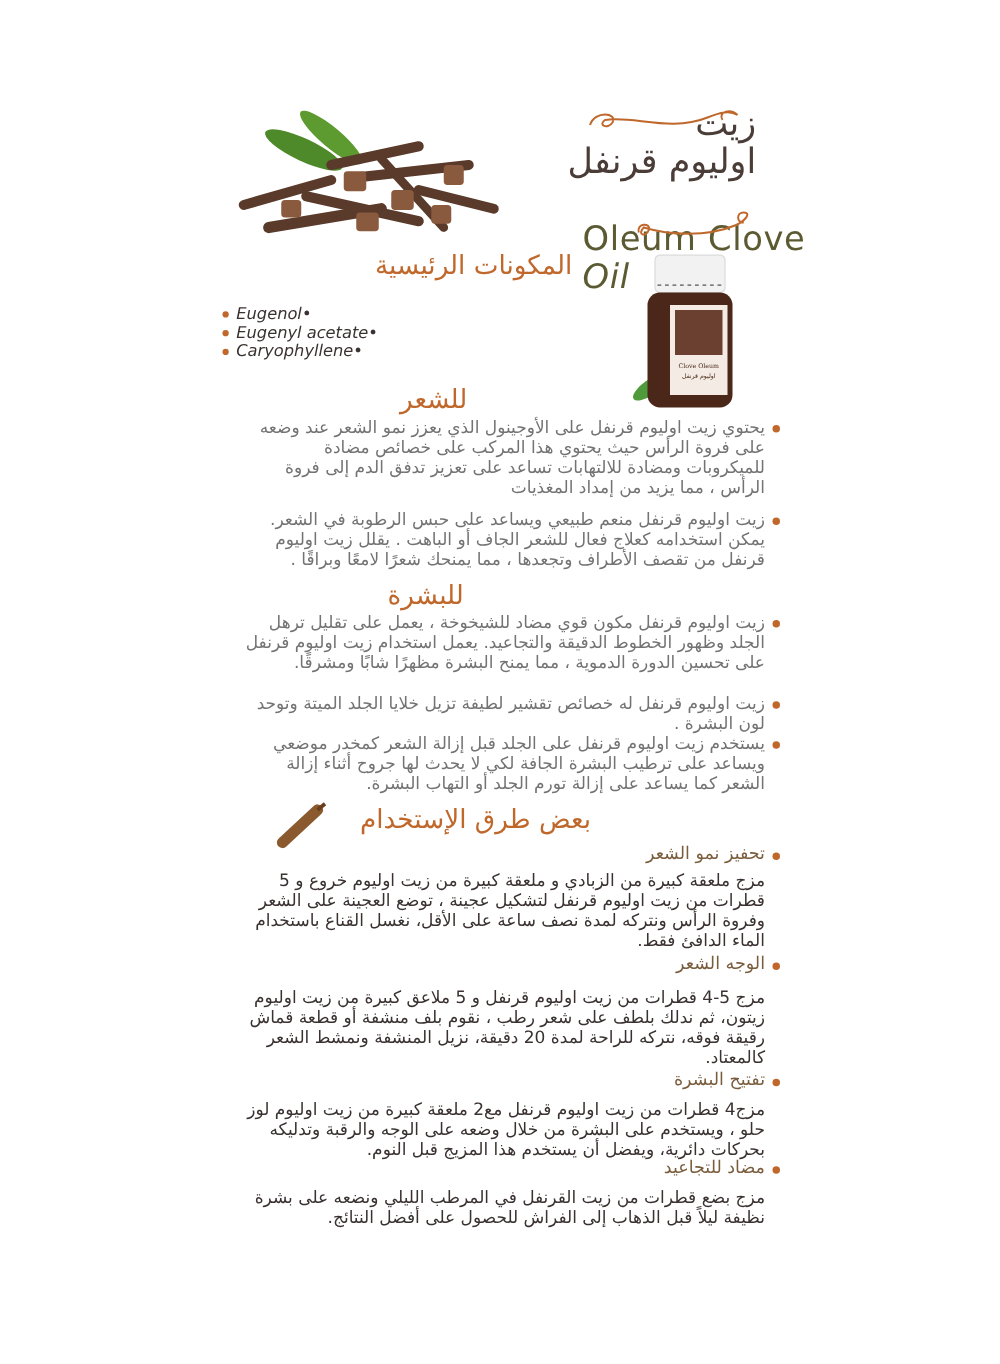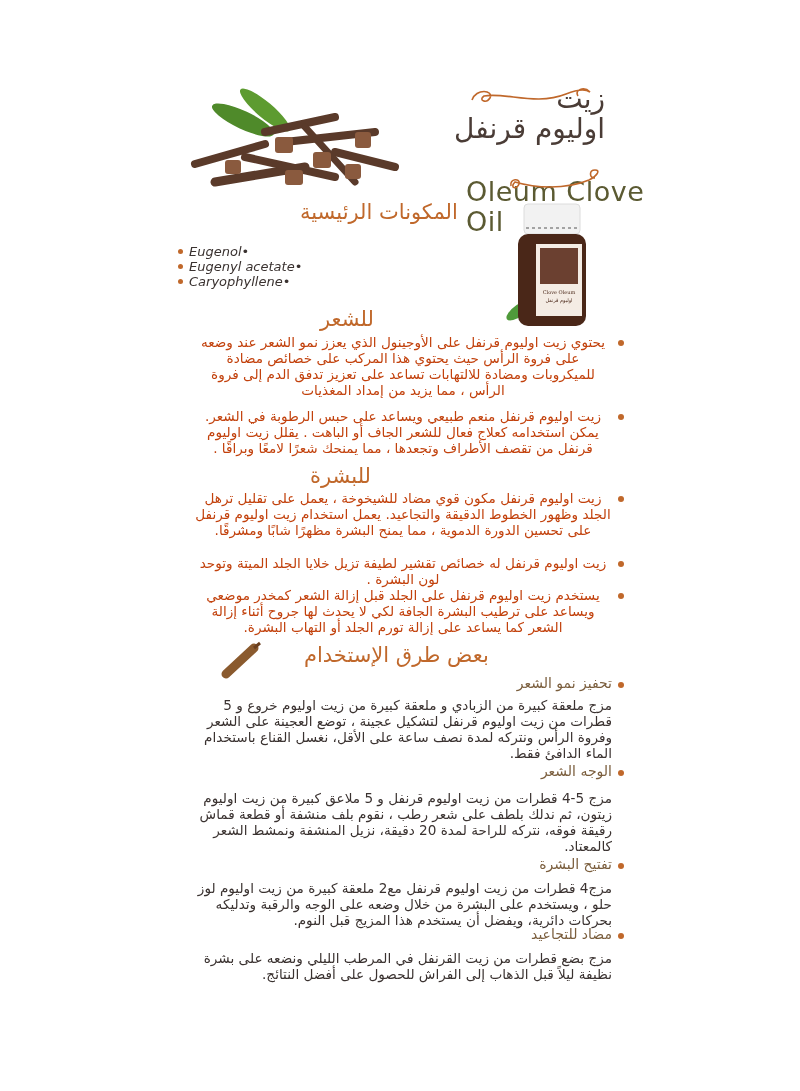--- a/index.html
+++ b/index.html
@@ -3,27 +3,27 @@
 <meta charset="utf-8">
 <style>
   html,body{margin:0;padding:0;background:#ffffff;}
   body{width:800px;height:1091px;position:relative;overflow:hidden;font-family:"DejaVu Sans",sans-serif;color:#3a3230;}
   .abs{position:absolute;}
   .title-ar{position:absolute;right:195px;text-align:right;color:#4a3c36;font-family:"DejaVu Sans",sans-serif;}
   .title-ar1{top:82px;font-size:28px;}
   .title-ar2{top:112px;font-size:28px;}
   .title-en{position:absolute;left:466px;color:#5b5a32;font-family:"DejaVu Sans",sans-serif;font-size:27px;letter-spacing:0.5px;margin-top:36px;}
   .title-en1{top:140px;}
-  .title-en2{top:170px;}
+  .title-en2{top:170px;font-style:italic;}
   .swirl{position:absolute;}
   .section-head{position:absolute;color:#c0682b;font-size:21px;}
   .ingredients{position:absolute;left:176px;top:244px;list-style:none;margin:0;padding:0;font-size:13px;color:#3a3230;line-height:15px;}
   .ingredients li{position:relative;padding-left:13px;font-style:italic;}
   .ingredients li::before{content:"";position:absolute;left:2px;top:5px;width:5px;height:5px;border-radius:50%;background:#c0682b;}
-  .para{position:absolute;right:188px;direction:rtl;text-align:center;font-size:13.6px;line-height:16px;color:#c2410c;}
+  .para{position:absolute;right:188px;direction:rtl;text-align:right;font-size:13.6px;line-height:16px;color:#737373;}
   .para .dot{position:absolute;right:-12px;top:6px;width:6px;height:6px;border-radius:50%;background:#c0682b;}
   .sub{position:absolute;right:188px;direction:rtl;text-align:right;font-size:14px;color:#7a5d3c;}
   .sub .dot{position:absolute;right:-12px;top:7px;width:6px;height:6px;border-radius:50%;background:#c0682b;}
   .para-plain{position:absolute;right:188px;direction:rtl;text-align:right;font-size:13.6px;line-height:16px;color:#3a3230;}
 </style>
 </head>
 <body>
 
 <svg class="swirl" style="left:466px;top:84px;" width="130" height="26" viewBox="0 0 130 26">
   <path d="M6 16 C10 4, 28 6, 24 14 C20 20, 12 16, 18 12 C40 8, 70 22, 100 10 C110 6, 118 4, 124 8 C118 2, 108 6, 112 12" fill="none" stroke="#c0682b" stroke-width="1.6"></path>
@@ -97,21 +97,21 @@
 </div>
 <div class="para" style="top:587px;width:418px;">
   <span class="dot"></span>
   <span>يستخدم زيت اوليوم قرنفل على الجلد قبل إزالة الشعر كمخدر موضعي ويساعد على ترطيب البشرة الجافة لكي لا يحدث لها جروح أثناء إزالة الشعر كما يساعد على إزالة تورم الجلد أو التهاب البشرة.</span>
 </div>
 
 <svg class="abs" style="left:220px;top:640px;" width="44" height="40" viewBox="0 0 44 40">
   <line x1="6" y1="34" x2="34" y2="8" stroke="#8a5a2e" stroke-width="9" stroke-linecap="round"></line>
   <line x1="34" y1="8" x2="40" y2="3" stroke="#6b3f1e" stroke-width="3"></line>
 </svg>
-<div class="section-head" style="left:304px;width:230px;top:643px;">بعض طرق الإستخدام</div>
+<div class="section-head" style="left:288px;width:230px;top:643px;">بعض طرق الإستخدام</div>
 
 <div class="sub" style="top:675px;">
   <span class="dot"></span>
   <span>تحفيز نمو الشعر</span>
 </div>
 <div class="para-plain" style="top:697px;width:418px;">مزج ملعقة كبيرة من الزبادي و ملعقة كبيرة من زيت اوليوم خروع و 5 قطرات من زيت اوليوم قرنفل لتشكيل عجينة ، توضع العجينة على الشعر وفروة الرأس ونتركه لمدة نصف ساعة على الأقل، نغسل القناع باستخدام الماء الدافئ فقط.</div>
 
 <div class="sub" style="top:763px;">
   <span class="dot"></span>
   <span>الوجه الشعر</span>

